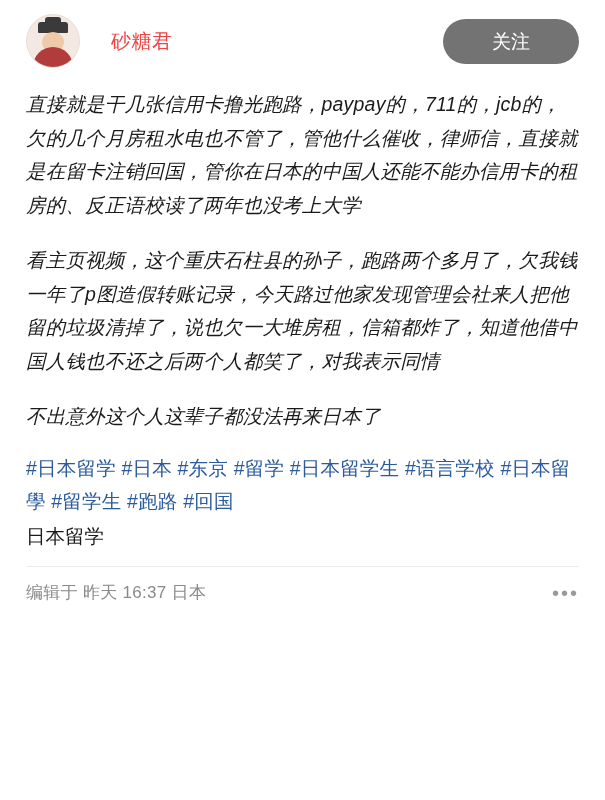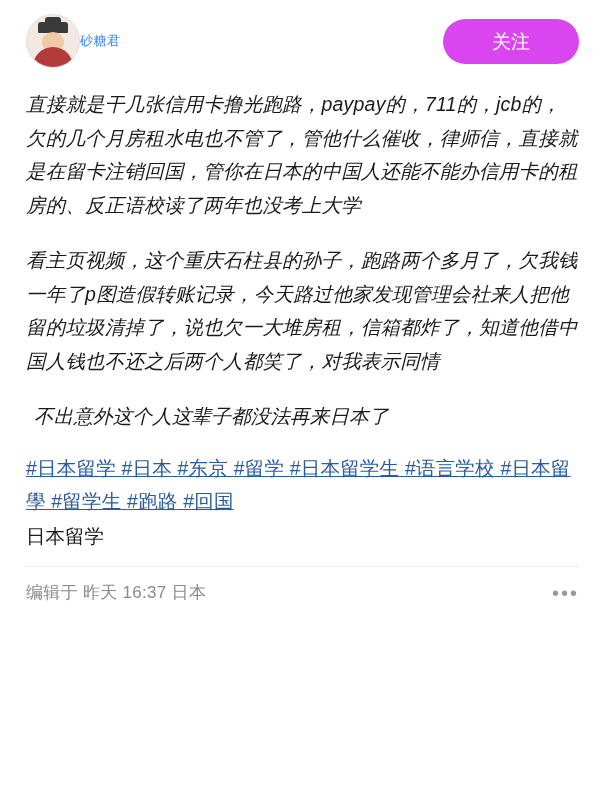--- a/index.html
+++ b/index.html
@@ -70,29 +70,29 @@
   .avatar .body {
     position: absolute;
     bottom: 0;
     left: 6px;
     width: 40px;
     height: 20px;
     background: #b23b3b;
     border-radius: 20px 20px 0 0;
   }
   .username {
-    margin-left: 0;
-    font-size: 13px;
-    color: #3b82f6;
+    margin-left: 31px;
+    font-size: 20px;
+    color: #ef4444;
     letter-spacing: 0.5px;
     flex: 1 1 auto;
   }
   .follow-btn {
     flex: 0 0 auto;
-    background: #d946ef;
+    background: #737373;
     color: #ffffff;
     font-size: 19px;
     border: none;
     border-radius: 24px;
     width: 136px;
     height: 45px;
     line-height: 45px;
     text-align: center;
     cursor: pointer;
     font-family: "Liberation Sans", sans-serif;
@@ -114,29 +114,27 @@
   .para {
     font-size: 19.5px;
     line-height: 1.72;
     color: #1a1a1a;
     margin: 0 0 22px 0;
     letter-spacing: 0.2px;
     font-style: italic;
   }
   .para:last-of-type {
     margin-bottom: 18px;
-    margin-left: 8px;
   }
   .tags {
     font-size: 19.5px;
     line-height: 1.72;
     color: #2b5a9e;
     margin: 2px 0 2px 0;
     letter-spacing: 0.2px;
-    text-decoration: underline;
   }
   .tag {
     color: #2b5a9e;
     cursor: pointer;
   }
   .tag-plain {
     font-size: 19.5px;
     line-height: 1.6;
     color: #1a1a1a;
     margin: 0 0 14px 0;

